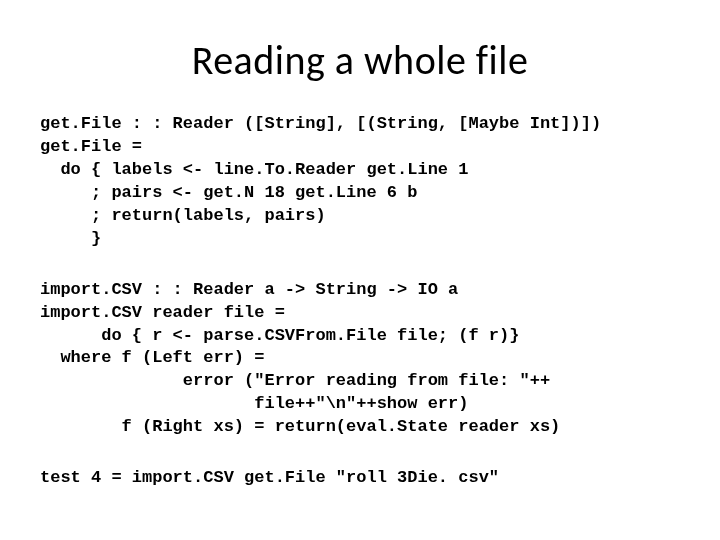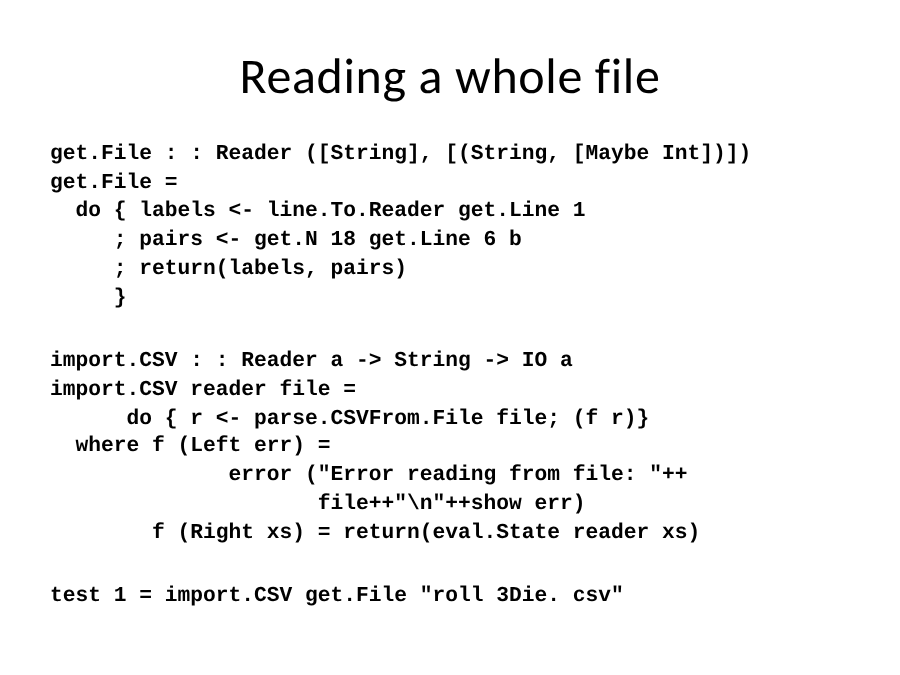--- a/index.html
+++ b/index.html
@@ -45,14 +45,14 @@
      ; pairs &lt;- get.N 18 get.Line 6 b
      ; return(labels, pairs)
      }</pre>
   <pre class="code">import.CSV : : Reader a -&gt; String -&gt; IO a
 import.CSV reader file =
       do { r &lt;- parse.CSVFrom.File file; (f r)}
   where f (Left err) =
               error ("Error reading from file: "++
                      file++"\n"++show err)
         f (Right xs) = return(eval.State reader xs)</pre>
-  <pre class="code">test 1 = import.CSV get.File "roll 3Die. csv"</pre>
+  <pre class="code">test 4 = import.CSV get.File "roll 3Die. csv"</pre>
 </div>
 
 </body></html>

